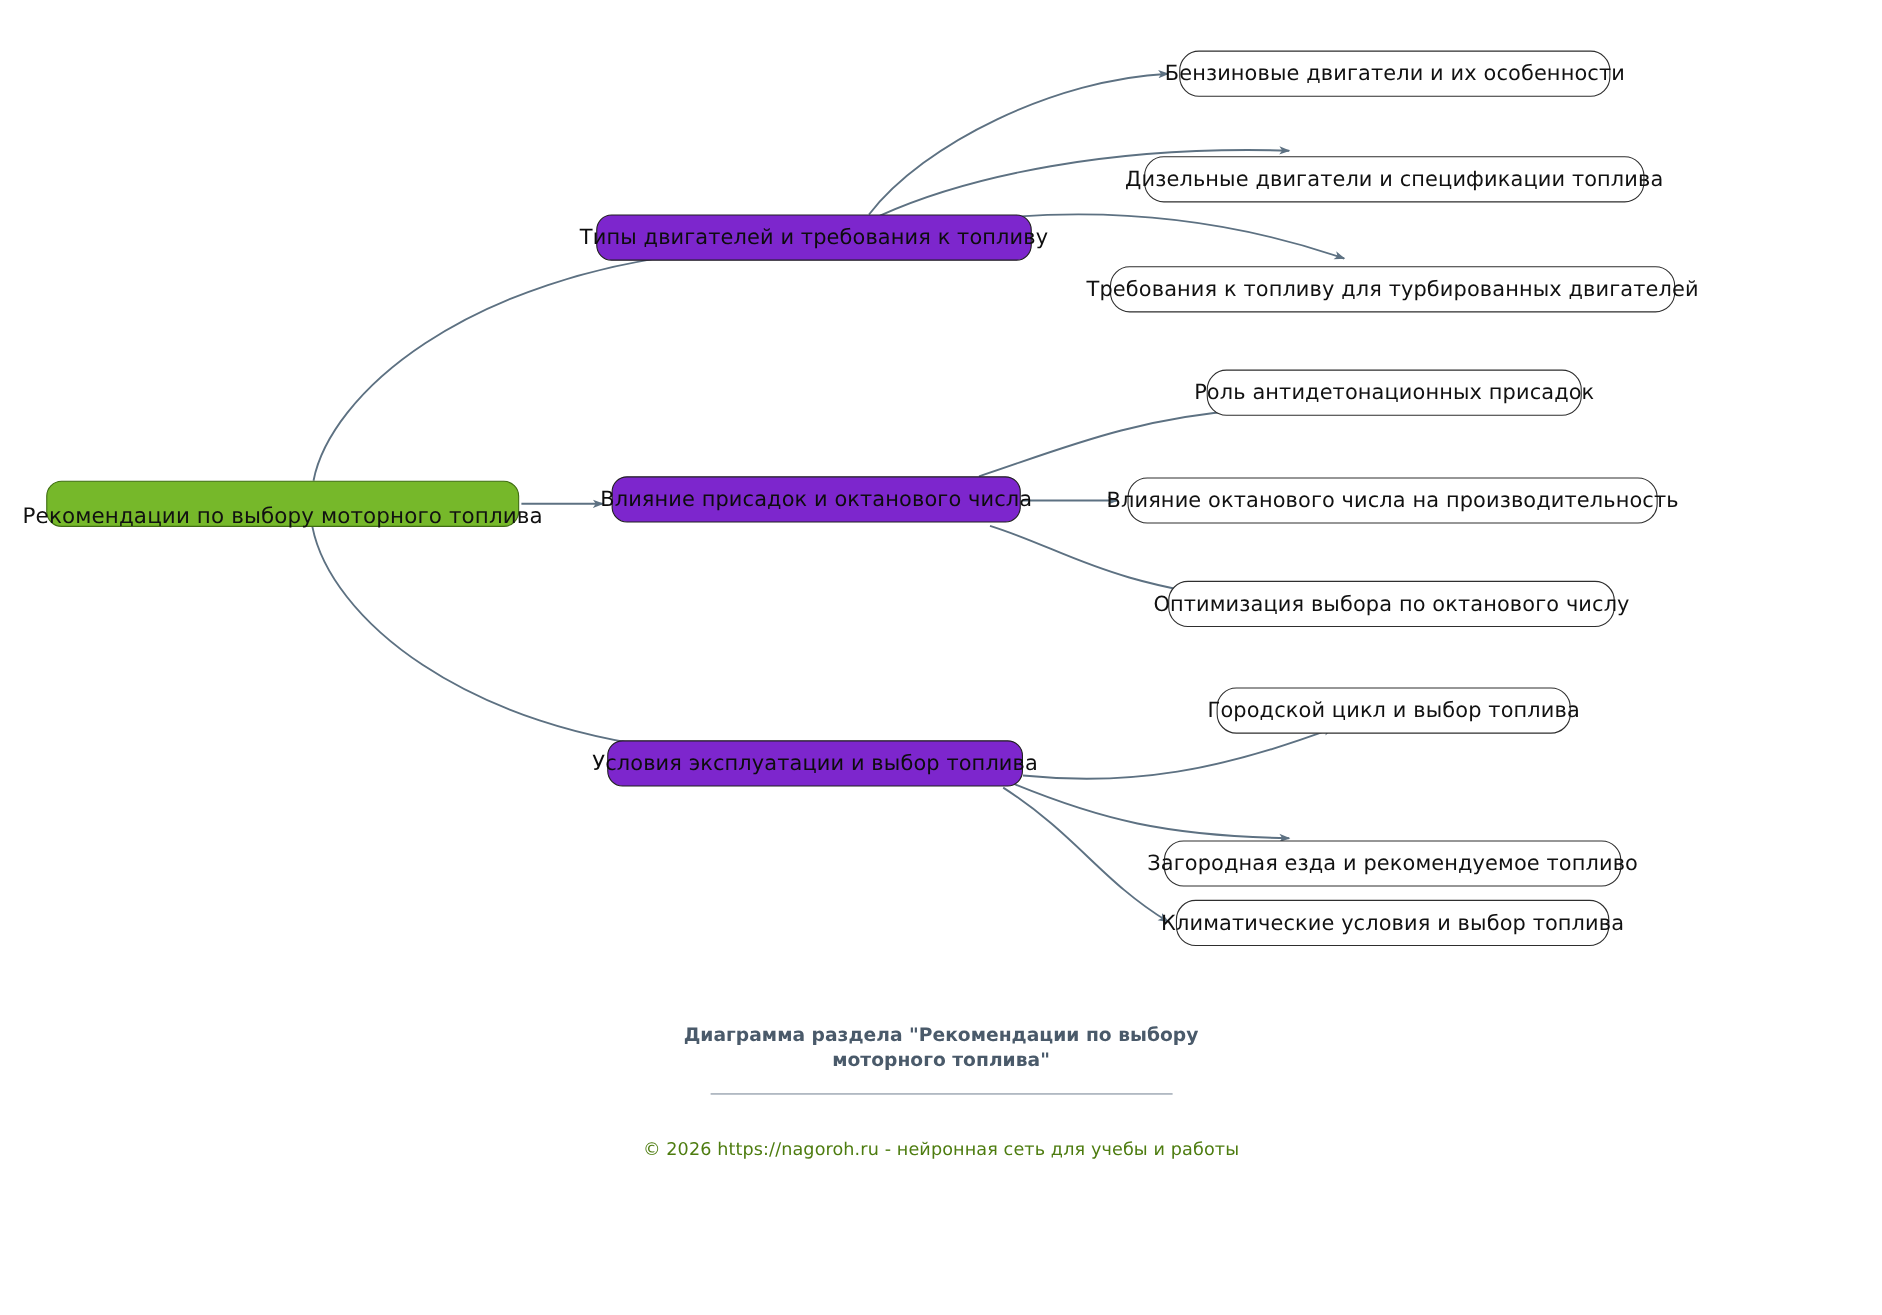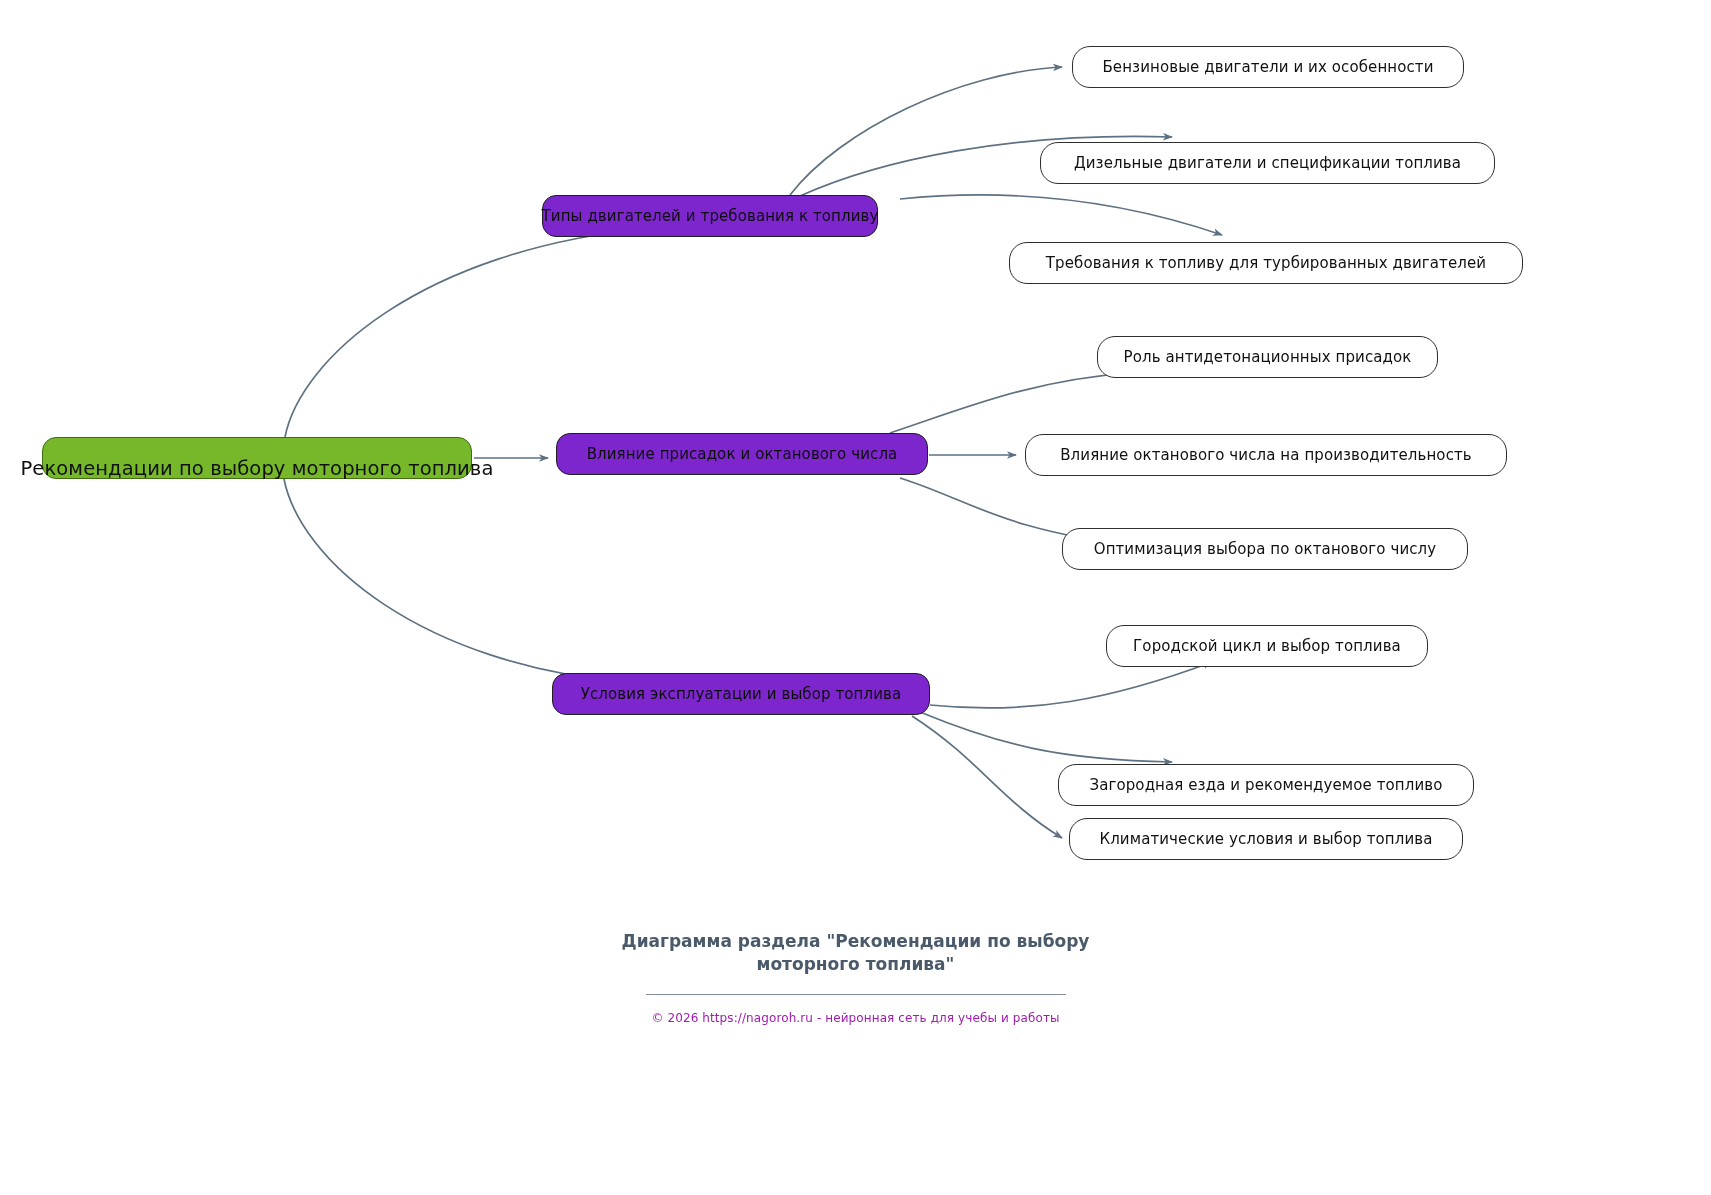--- a/index.html
+++ b/index.html
@@ -34,21 +34,21 @@
 
   .node {
     position: absolute;
     box-sizing: border-box;
     display: flex;
     align-items: center;
     justify-content: center;
     white-space: nowrap;
     border-radius: 16px;
     border: 1.6px solid #2b2b2b;
-    font-size: 15px;
+    font-size: 19px;
     letter-spacing: 0.1px;
     color: #111111;
     padding: 0 16px;
     height: 42px;
     line-height: 1;
   }
 
   .node-root {
     background: #76b82a;
     border-color: #3f6d12;
@@ -67,21 +67,21 @@
     background: #ffffff;
     border-color: #2e2e2e;
     border-width: 1.6px;
     border-radius: 18px;
     color: #111111;
   }
 
   
   #node-root            { left: 42px;   top: 437px; width: 430px; align-items: flex-end; }
 
-  #node-branch-0        { left: 542px;  top: 195px; width: 336px; }
+  #node-branch-0        { left: 542px;  top: 195px; width: 396px; }
   #node-branch-1        { left: 556px;  top: 433px; width: 372px; }
   #node-branch-2        { left: 552px;  top: 673px; width: 378px; }
 
   #node-leaf-0-0        { left: 1072px; top: 46px;  width: 392px; }
   #node-leaf-0-1        { left: 1040px; top: 142px; width: 455px; }
   #node-leaf-0-2        { left: 1009px; top: 242px; width: 514px; }
 
   #node-leaf-1-0        { left: 1097px; top: 336px; width: 341px; }
   #node-leaf-1-1        { left: 1025px; top: 434px; width: 482px; }
   #node-leaf-1-2        { left: 1062px; top: 528px; width: 406px; }
@@ -106,23 +106,23 @@
     margin: 0 auto;
     width: 500px;
   }
   #footer-divider {
     width: 420px;
     height: 1px;
     background: #7f8c9b;
     margin: 18px auto 0 auto;
   }
   #footer-credit {
-    margin-top: 16px;
-    font-size: 12px;
-    color: #a21caf;
+    margin-top: 40px;
+    font-size: 16px;
+    color: #4d7c0f;
     letter-spacing: 0.1px;
   }
 </style>
 </head>
 <body>
 
 <div id="mindmap-stage">
 
   <svg id="edge-layer" viewBox="0 0 1711 1195" width="1711" height="1195" xmlns="http://www.w3.org/2000/svg">
     <defs>

